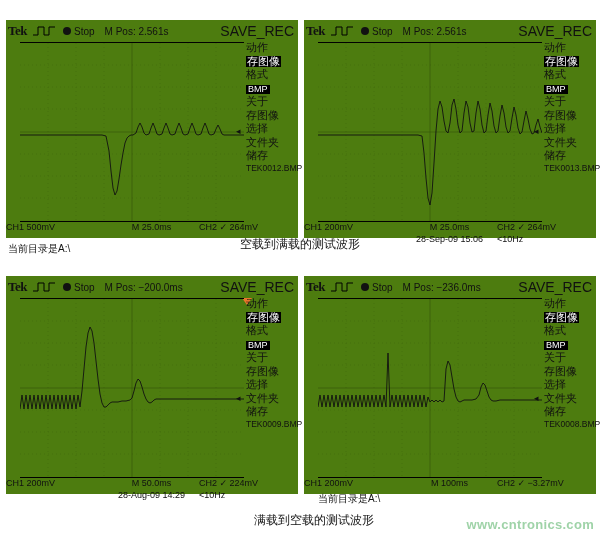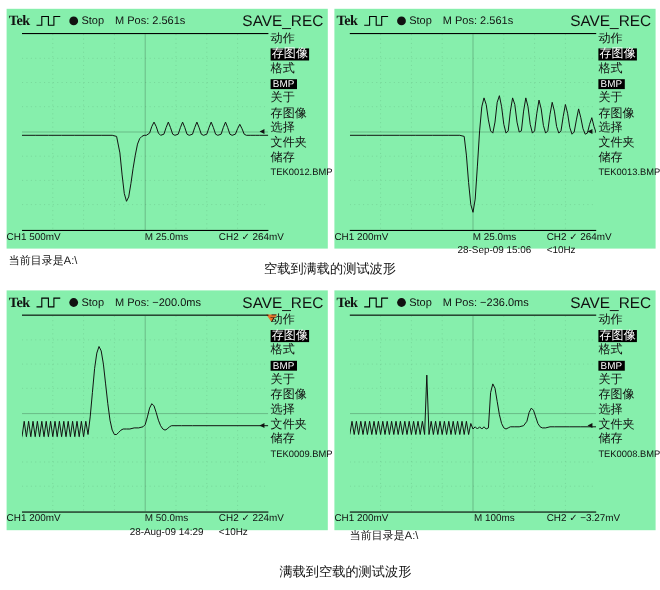--- a/index.html
+++ b/index.html
@@ -6,22 +6,23 @@
   body{
     width:600px;height:536px;background:#ffffff;
     font-family:"Liberation Sans", sans-serif;
     color:#111;overflow:hidden;position:relative;
   }
   .grid{
     position:absolute;left:0;top:0;width:600px;height:536px;
   }
   .scope{
     position:absolute;
-    background:#86efac;
+    background:#4d7c0f;
     box-sizing:border-box;
+    margin-top:12px;
   }
   
   .topbar{
     position:absolute;left:0;top:0;height:22px;width:100%;
     display:flex;align-items:center;
     font-size:10px;
   }
   .tek{
     font-weight:bold;font-size:13px;font-family:"Liberation Serif",serif;
     margin-left:2px;margin-right:6px;letter-spacing:-0.5px;
@@ -337,13 +338,14 @@
       <div class="mi">文件夹</div>
       <div class="mi">储存</div>
       <div class="mi fname">TEK0008.BMP</div>
     </div>
 
     <div class="dirline" style="left:14px;top:216px;">当前目录是A:\</div>
   </div>
 
   <div class="caption" style="top:512px;left:14px;">满载到空载的测试波形</div>
 
+  <div class="wm">www.cntronics.com</div>
 </div>
 
 </body></html>

